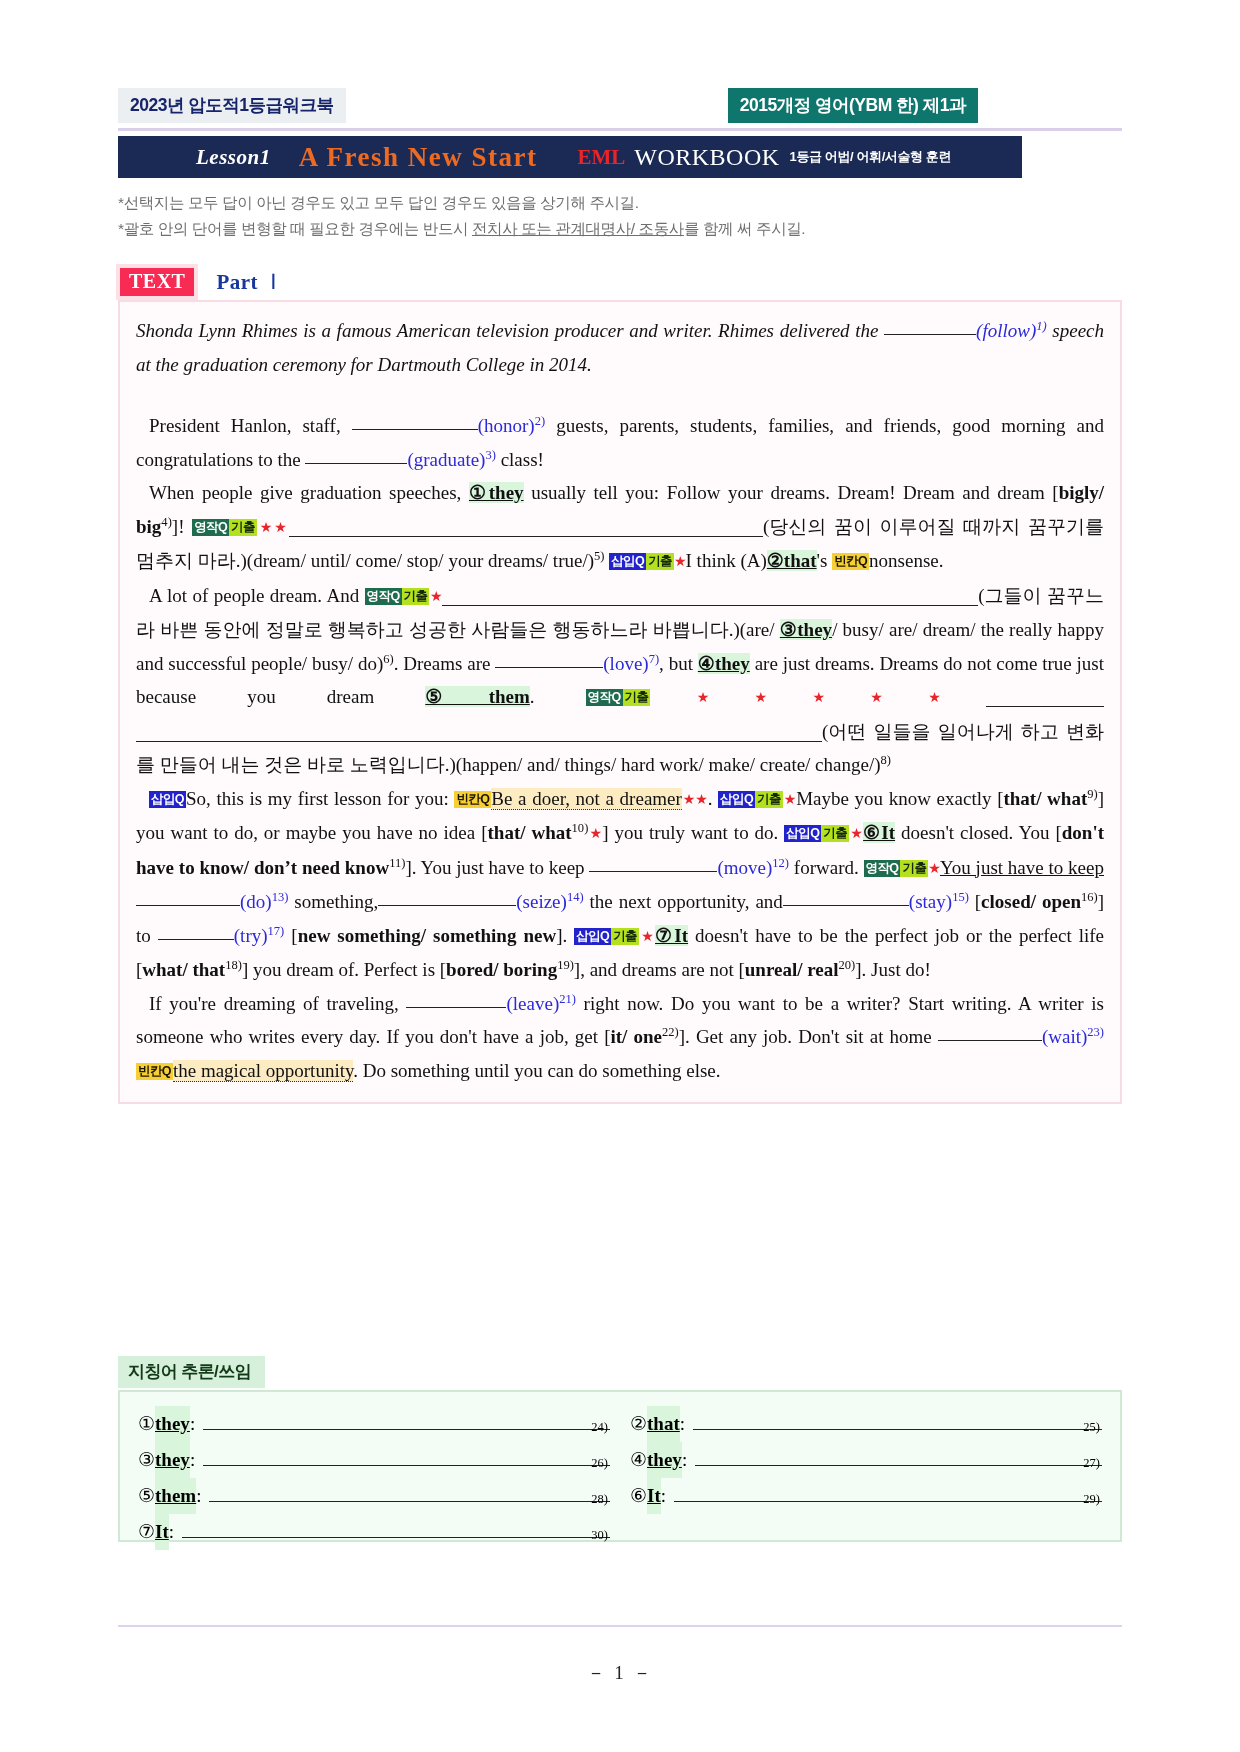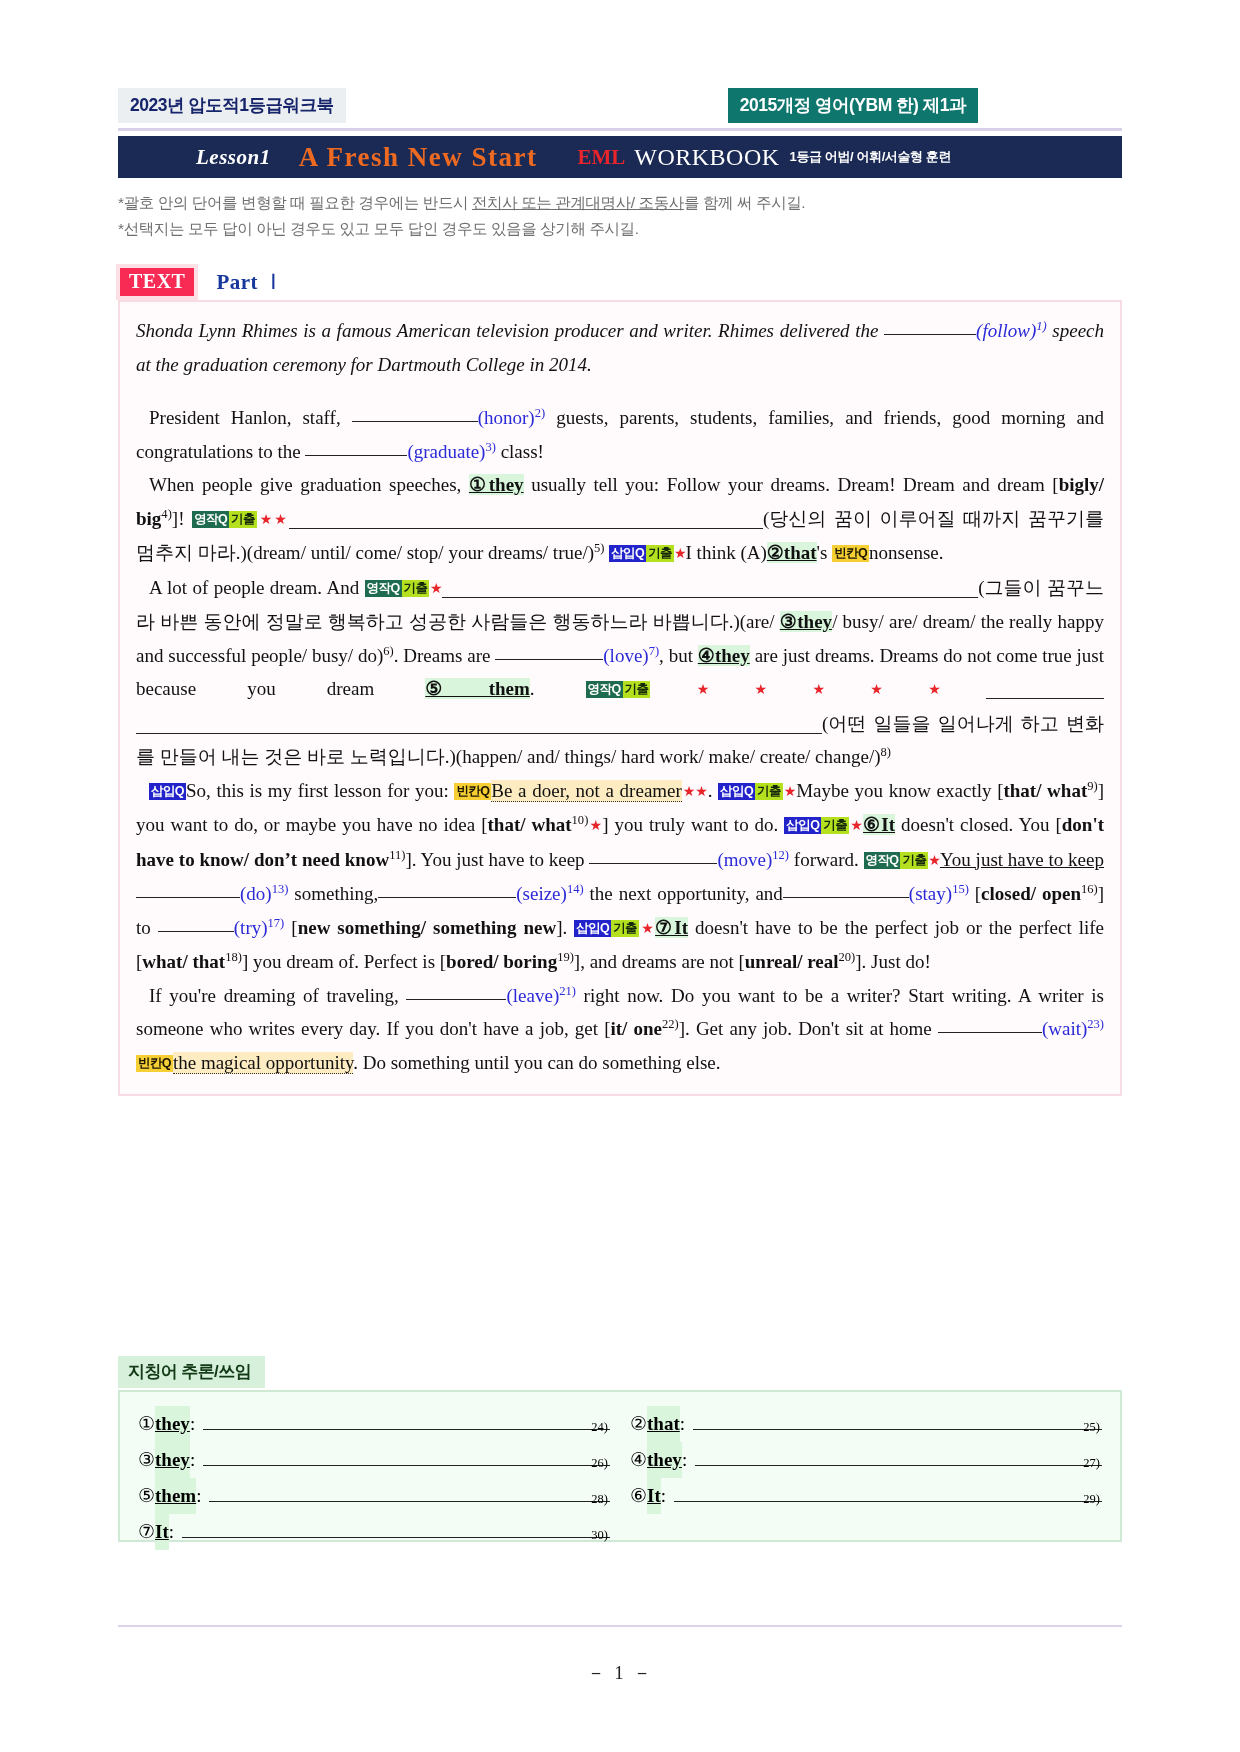--- a/index.html
+++ b/index.html
@@ -36,21 +36,21 @@
     white-space:nowrap;
   }
 
   .hr-lav{
     position:absolute;left:118px;top:128px;width:1004px;height:3px;
     background:#d9cfe8;
   }
 
   
   .banner{
-    position:absolute;left:118px;top:136px;width:1004px;height:42px;
+    position:absolute;left:118px;top:136px;width:904px;height:42px;
     background:#1b2a55;
     display:flex;align-items:center;
   }
   .banner .lesson{
     color:#ffffff;font-family:"Liberation Serif",serif;font-style:italic;
     font-weight:700;font-size:21px;margin-left:78px;letter-spacing:0.5px;
   }
   .banner .title{
     color:#ef6a21;font-family:"Liberation Serif",serif;
     font-weight:700;font-size:27px;margin-left:28px;letter-spacing:1.5px;
@@ -102,21 +102,21 @@
     background:#fffafb;
     box-sizing:border-box;
     padding:12px 16px 14px 16px;
     font-family:"Liberation Serif",serif;
     font-size:19px;line-height:33.5px;
     text-align:justify;
     color:#111;
   }
   .passage p{margin:0;}
   .passage p.indent{text-indent:13px;}
-  .passage p.sp{margin-top:20px;font-family:Liberation Serif, serif;}
+  .passage p.sp{margin-top:28px;font-family:Liberation Serif, serif;}
   .ital{font-style:italic;}
 
   
   .blank{
     display:inline-block;border-bottom:1.4px solid #222;
     vertical-align:2px;
   }
   .hint{color:#2a2ad8;}
   sup{font-size:0.66em;vertical-align:super;line-height:0;}
   .supblue{color:#2a2ad8;}
@@ -202,22 +202,22 @@
 
   <div class="banner">
     <span class="lesson">Lesson1</span>
     <span class="title">A Fresh New Start</span>
     <span class="eml">EML</span>
     <span class="wb">WORKBOOK</span>
     <span class="sub">1등급 어법/ 어휘/서술형 훈련</span>
   </div>
 
   <div class="notes">
+    <div>*선택지는 모두 답이 아닌 경우도 있고 모두 답인 경우도 있음을 상기해 주시길.</div>
     <div><span>*괄호 안의 단어를 변형할 때 필요한 경우에는 반드시 </span><u>전치사 또는 관계대명사/ 조동사</u><span>를 함께 써 주시길.</span></div>
-    <div>*선택지는 모두 답이 아닌 경우도 있고 모두 답인 경우도 있음을 상기해 주시길.</div>
   </div>
 
   <div class="part-head">
     <span class="text-badge">TEXT</span>
     <span class="part-label">Part</span>
     <span class="part-num">Ⅰ</span>
   </div>
 
   <div class="passage">
 

